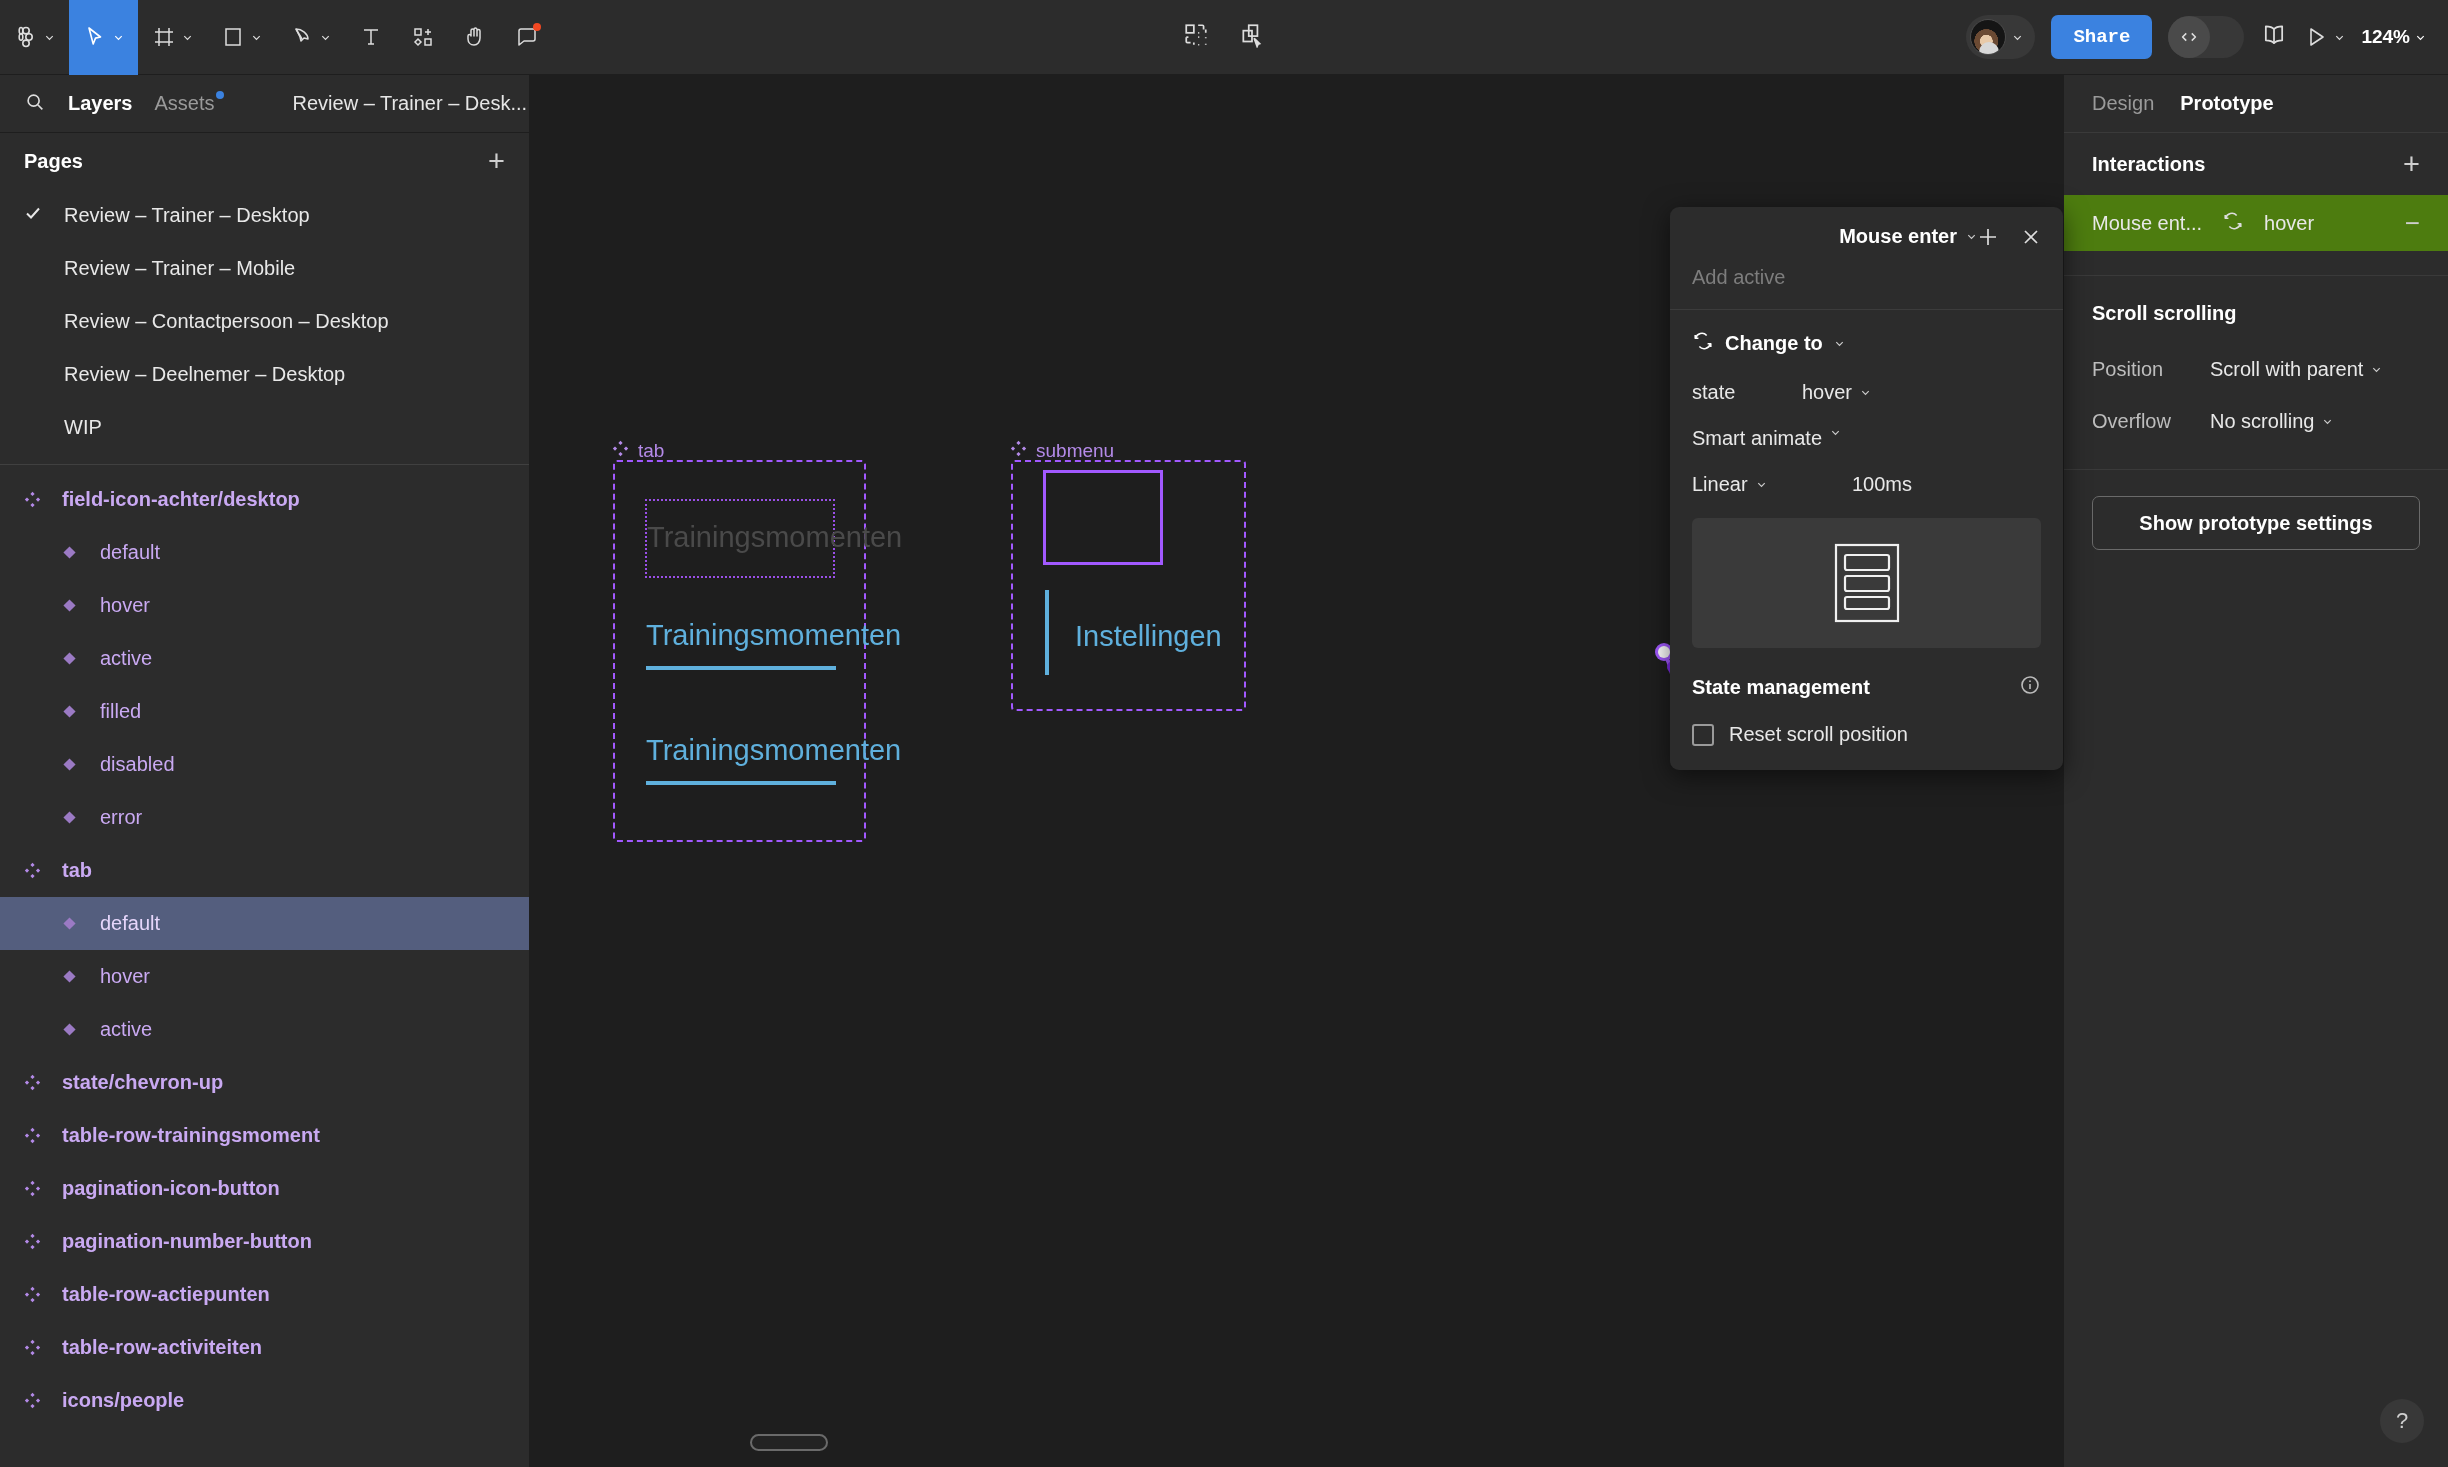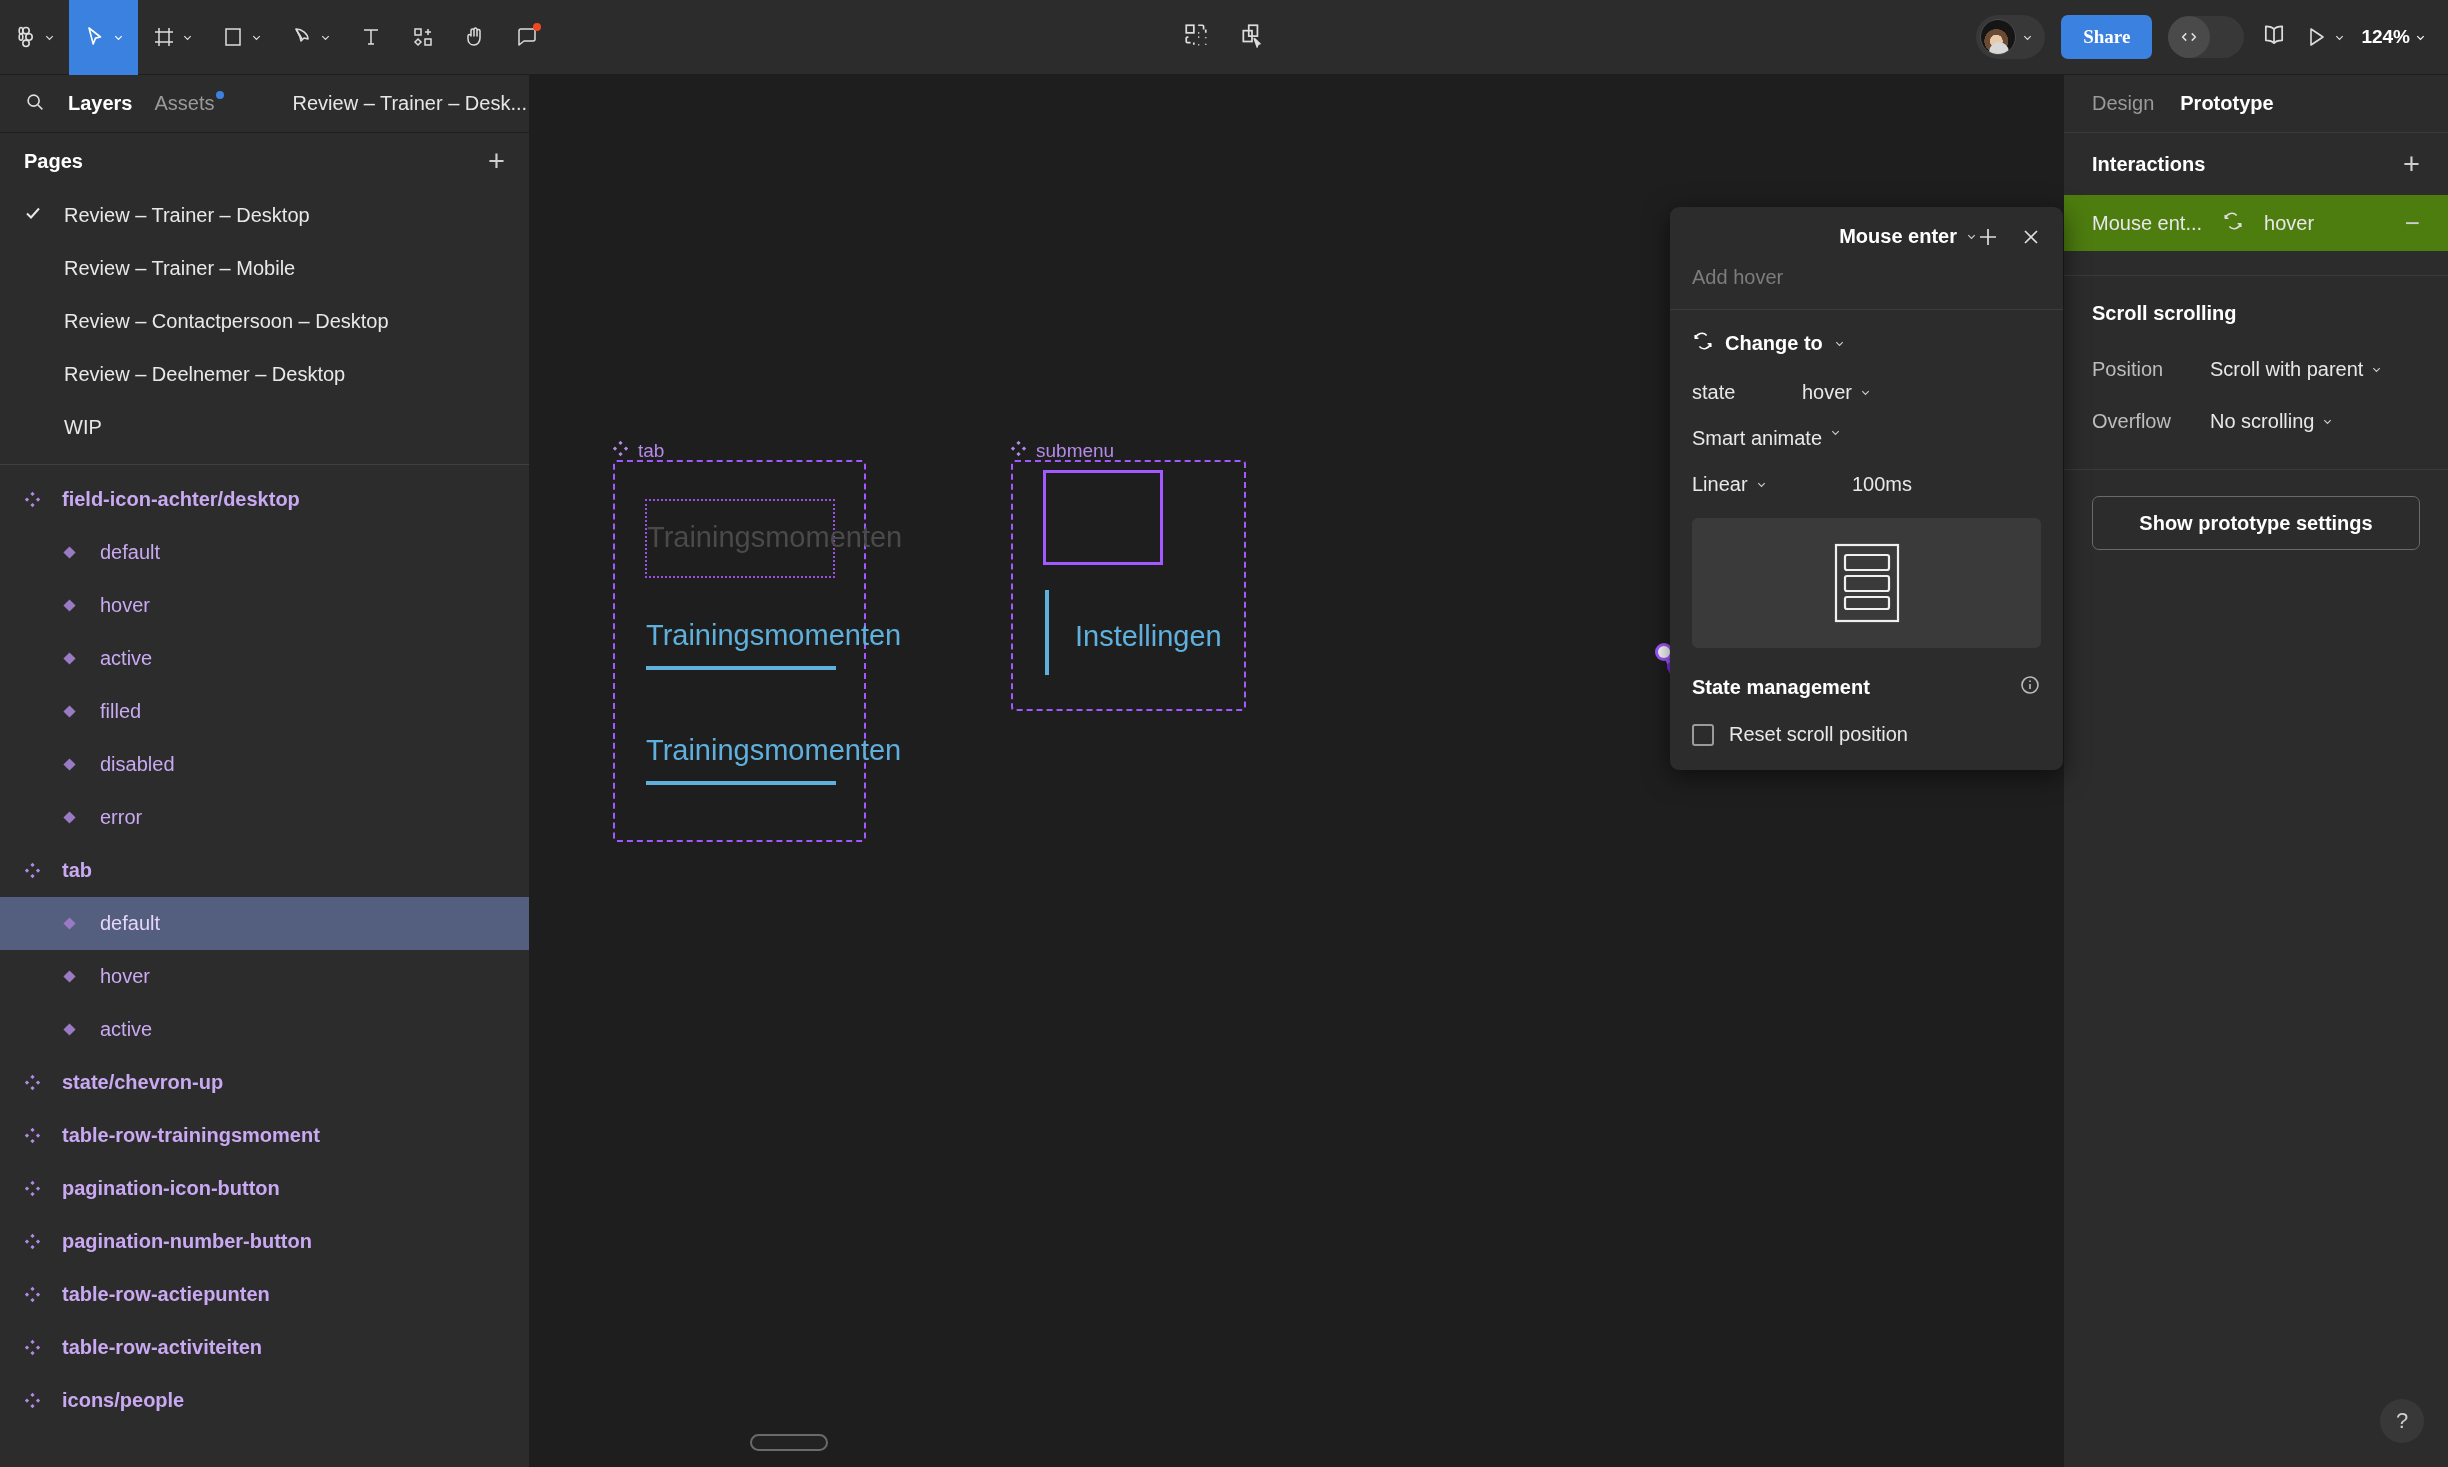--- a/index.html
+++ b/index.html
@@ -48,21 +48,21 @@
     border: 1px solid #4a4a4a;
     position: relative; overflow: hidden;
   }
   .avatar::after {
     content:""; position:absolute; left:8px; bottom:0; width:20px; height:12px;
     background:#d8d8d8; border-radius: 10px 10px 0 0;
   }
   #share-btn {
     background: #3b82e0; color: #fff; font-size: 19px; font-weight: bold;
     border: none; border-radius: 7px; padding: 11px 22px; cursor: pointer;
-    font-family: Liberation Serif, serif;
+    font-family: Liberation Mono, monospace;
   }
   #devmode-toggle {
     width: 76px; height: 42px; border-radius: 21px; background: #383838;
     display: flex; align-items: center; cursor: pointer;
   }
   #devmode-knob {
     width: 42px; height: 42px; border-radius: 50%; background: #4a4a4a;
     display: flex; align-items: center; justify-content: center;
   }
   #zoom-level {
@@ -747,21 +747,21 @@
           </svg>
       </span>
       <span class="ip-icon-btn">
         <svg width="20" height="20" viewBox="0 0 20 20" fill="none" stroke="#ddd" stroke-width="1.7">
             <path d="M4 4l12 12M16 4L4 16"></path>
           </svg>
       </span>
     </div>
   </div>
 
-  <div id="ip-delay">Add hover</div>
+  <div id="ip-delay">Add active</div>
   <div id="ip-divider"></div>
 
   <div id="ip-body">
     <div id="ip-action">
       <span>
         <svg width="22" height="22" viewBox="0 0 24 24" fill="none" stroke="#fff" stroke-width="1.7" stroke-linejoin="round">
           <path d="M4 9a7 7 0 0112-3M20 15a7 7 0 01-12 3"></path>
             <path d="M3.5 5.5V9h3.5M20.5 18.5V15H17"></path>
           </svg>
       </span>

